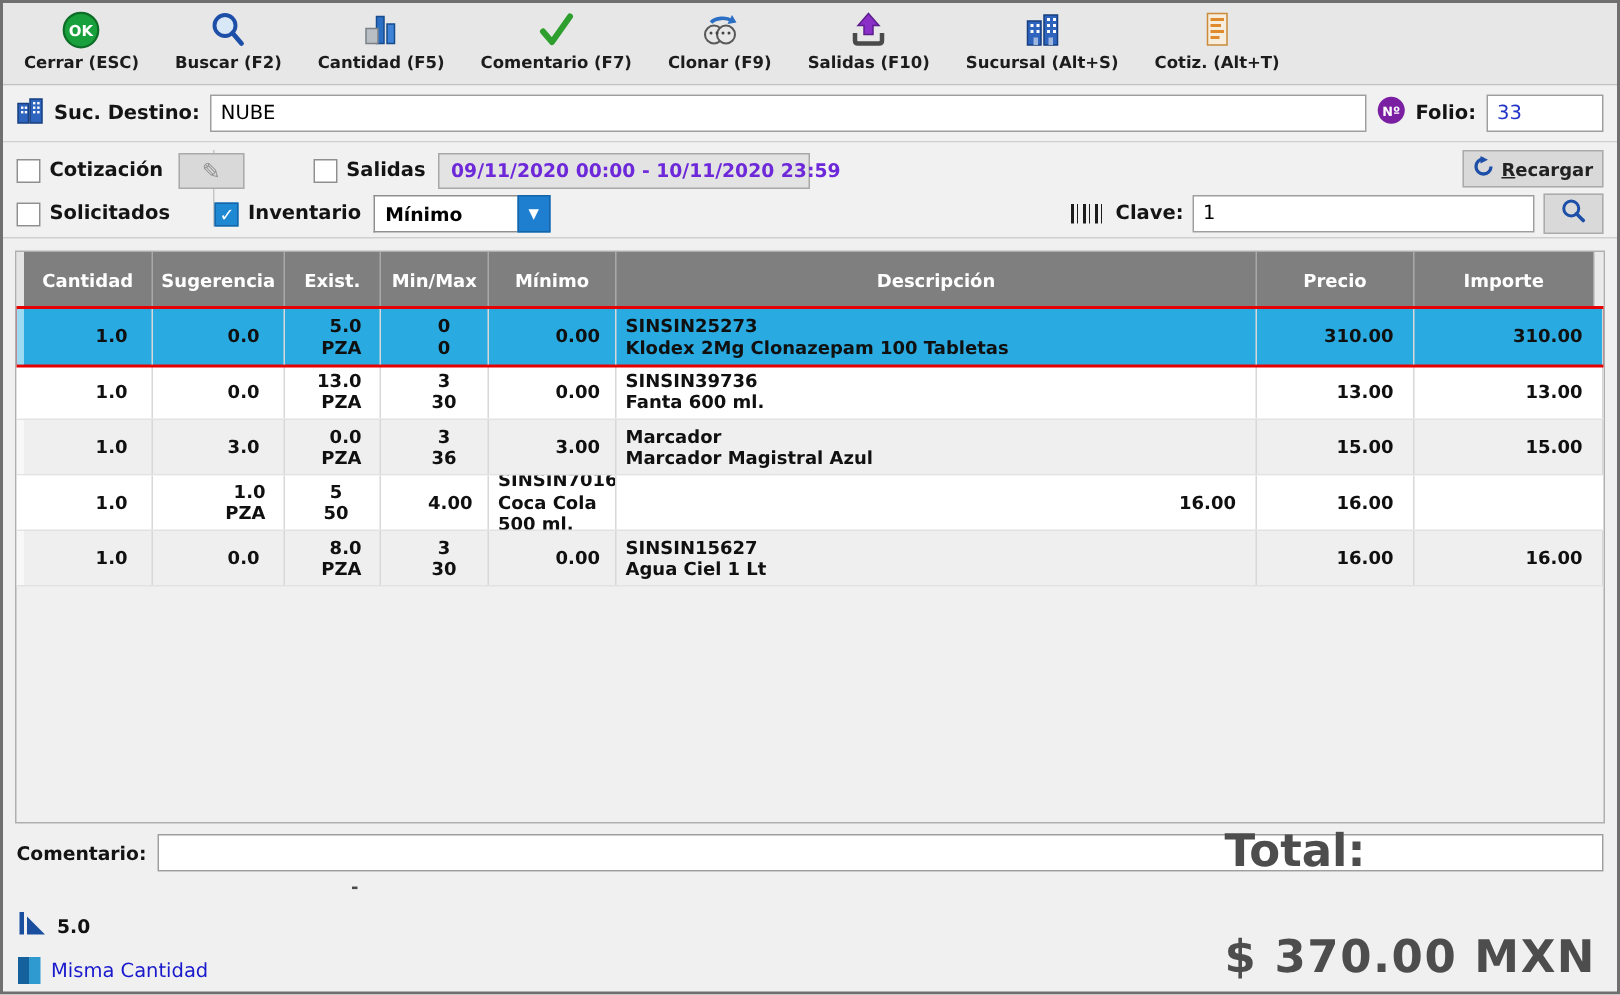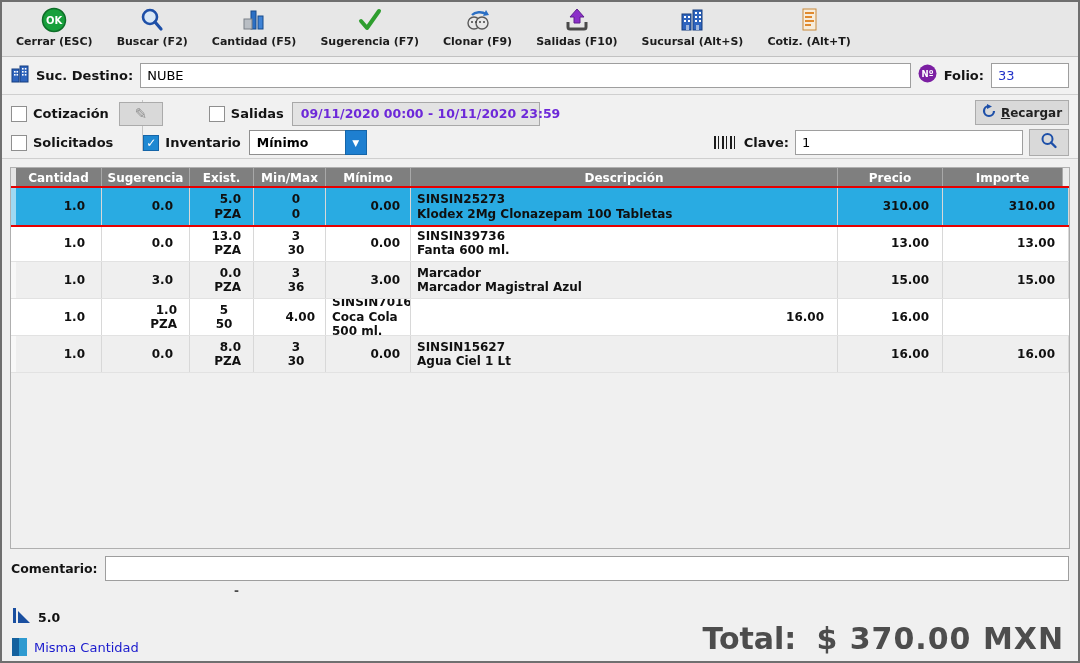--- a/index.html
+++ b/index.html
@@ -52,21 +52,21 @@
   .clave-group { position:absolute; right:0; top:0; height:27px; display:flex; align-items:center; gap:6px; }
   .barcode { width:24px; height:13px; flex:none;
              background:repeating-linear-gradient(90deg,#1c1c1c 0 2px,transparent 2px 4px,#1c1c1c 4px 5px,transparent 5px 8px); }
   .clave-input { width:228px; }
   .search-btn { width:40px; height:27px; }
 
   
   .table-wrap { margin:8px 8px 0 8px; height:382px; background:#F0F0F0;
                 border:1px solid #AFAFAF; overflow:hidden; }
   .thead, .tr { display:grid; }
-  .thead { grid-template-columns:5px 86px 88px 64px 72px 85px 1fr 105px 120px 6px; height:20px; }
+  .thead { grid-template-columns:5px 86px 88px 64px 72px 85px 1fr 105px 120px 6px; height:38px; }
   .th { background:#7F7F7F; display:flex; align-items:center; justify-content:center;
         color:#fff; font-size:12px; font-weight:bold; border-right:1px solid #A8A8A8; }
   .th.lead { background:#E4E4E4; border-right:none; }
   .head-strip { background:#EAEAEA; }
   .tr { grid-template-columns:5px 86px 88px 64px 72px 85px 1fr 105px 126px; height:37px;
         border-bottom:1px solid #E2E2E2; background:#fff; }
   .tr.alt { background:#EFEFEF; }
   .tr.selected { background:#29ABE2; box-shadow:0 0 0 2px #E60000; position:relative; z-index:1;
                  border-bottom:none; }
   .td { border-right:1px solid #D8D8D8; font-size:12px; font-weight:bold; color:#101010;
@@ -84,21 +84,21 @@
   .comment-row { display:flex; align-items:center; gap:7px; padding:7px 9px 0; }
   .comment-input { flex:1; height:22px; }
   .dash { margin:3px 0 0 232px; font-size:12px; font-weight:bold; color:#4a4a4a; }
   .qty-row { display:flex; align-items:center; gap:7px; margin:9px 0 0 10px;
              font-size:12.5px; font-weight:bold; color:#111; }
   .bottom-row { position:absolute; left:10px; right:14px; bottom:5px;
                 display:flex; justify-content:space-between; align-items:flex-end; }
   .misma { display:flex; align-items:center; gap:7px; font-size:13px; font-weight:normal; color:#1A1ACD; }
   .misma-swatch { width:15px; height:18px;
                   background:linear-gradient(90deg,#14619E 0 50%,#2E9AD0 50%); }
-  .total { display:flex; align-items:baseline; gap:20px; color:#4D4D4D; font-size:30px; }
+  .total { display:flex; align-items:baseline; gap:36px; color:#4D4D4D; font-size:30px;flex-direction:column; }
   .total .t-label { font-weight:bold; }
   .total .t-value { font-weight:bold; letter-spacing:1px; }
 </style>
 </head>
 <body>
 
 <div class="window">
 
   <div class="toolbar">
 
@@ -133,21 +133,21 @@
       <span class="tb-label">Cantidad (F5)</span>
     </div>
 
 
     <div class="tb-btn">
       <span class="tb-icon">
         <svg width="26" height="26" viewBox="0 0 26 26">
             <path d="M4 14 L10 21 L22 4" fill="none" stroke="#2E9E2E" stroke-width="4" stroke-linecap="round" stroke-linejoin="round"></path>
           </svg>
       </span>
-      <span class="tb-label">Sugerencia (F7)</span>
+      <span class="tb-label">Comentario (F7)</span>
     </div>
 
     <div class="tb-btn">
       <span class="tb-icon">
         <svg width="28" height="26" viewBox="0 0 28 26">
             <path d="M8 8 A9 6 0 0 1 22 7" fill="none" stroke="#2B6FC4" stroke-width="2.4"></path>
             <path d="M22 3 L25 8 L19 9 Z" fill="#2B6FC4"></path>
             <circle cx="10" cy="16" r="6" fill="#E8E8E8" stroke="#5a5a5a" stroke-width="1.4"></circle>
             <circle cx="18" cy="16" r="6" fill="#E8E8E8" stroke="#5a5a5a" stroke-width="1.4"></circle>
             <circle cx="8" cy="15" r="1" fill="#444"></circle>

